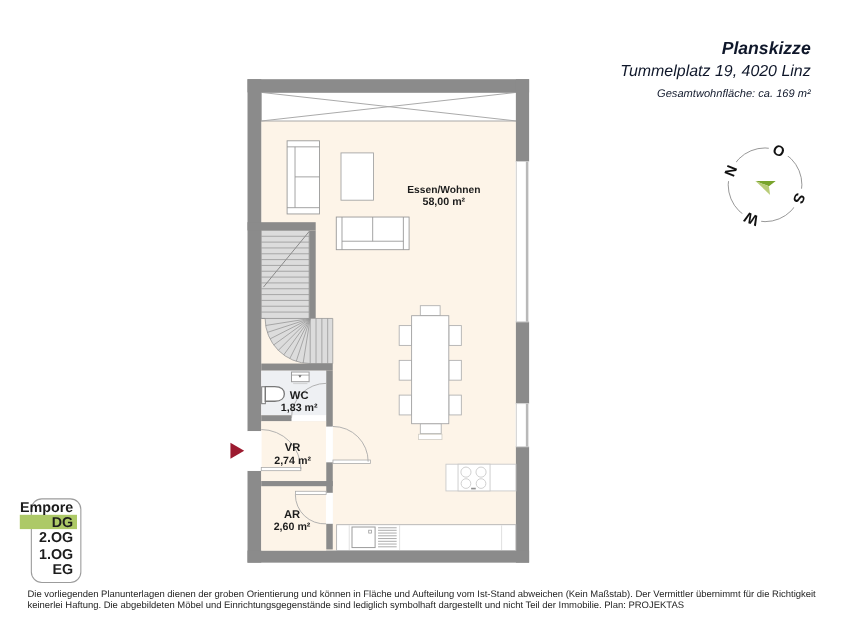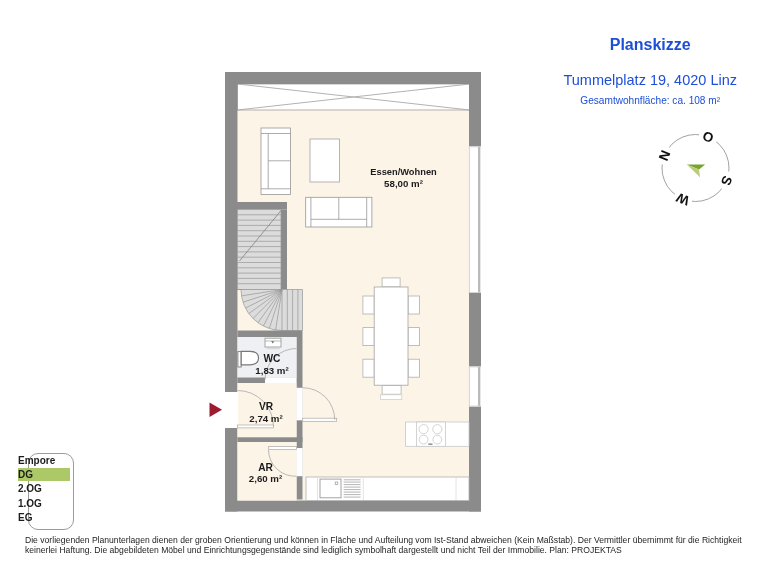--- a/index.html
+++ b/index.html
@@ -1,24 +1,24 @@
 <!DOCTYPE html>
 <html><head>
 <meta charset="utf-8">
 <style>
   html,body{margin:0;padding:0;}
   body{width:768px;height:576px;background:#ffffff;font-family:"Liberation Sans",sans-serif;position:relative;overflow:hidden;}
-  .hdr{position:absolute;right:31px;top:35.8px;text-align:center;color:#1d4ed8;}
+  .hdr{position:absolute;right:31px;top:35.8px;text-align:right;color:#0f172a;font-style:italic;}
   .h1{font-size:16px;font-weight:bold;line-height:17.6px;}
   .h2{font-size:16px;font-weight:bold;line-height:19px;}
-  .h3{font-size:14.5px;font-weight:normal;line-height:18px;margin-top:18px;}
+  .h3{font-size:14.5px;font-weight:normal;line-height:18px;margin-top:3px;}
   .h4{font-size:10.1px;font-weight:normal;line-height:14px;margin-top:5px;}
   .legendbox{position:absolute;left:28px;top:453px;width:44px;height:75px;border:1px solid #9c9c9c;border-radius:10px;background:#fff;}
   .legband{position:absolute;left:18px;top:468px;width:52px;height:12.5px;background:#adc967;}
-  .legtxt{position:absolute;left:18px;top:454px;width:48.5px;font-size:10px;font-weight:bold;color:#1c1c1c;line-height:14.2px;}
+  .legtxt{position:absolute;left:18px;top:454px;width:48.5px;text-align:right;font-size:13px;font-weight:bold;color:#1c1c1c;line-height:14.2px;}
   .disc{position:absolute;left:25px;top:534.7px;width:760px;font-size:8.6px;color:#242424;line-height:10.2px;}
 </style>
 </head>
 <body>
 
 <svg width="768" height="576" viewBox="0 0 768 576" style="position:absolute;left:0;top:0;">
 
   <rect x="237.5" y="108" width="231.5" height="392.5" fill="#fdf4e8"></rect>
 
   <g>
@@ -259,21 +259,21 @@
   </g>
 </svg>
 
 <div class="hdr">
 
   <div class="h1">Planskizze</div>
 
 
   <div class="h3">Tummelplatz 19, 4020 Linz</div>
 
-  <div class="h4">Gesamtwohnfläche: ca. 108 m²</div>
+  <div class="h4">Gesamtwohnfläche: ca. 169 m²</div>
 </div>
 
 <div class="legendbox"></div>
 
 <div class="legband"></div>
 
 <div class="legtxt">Empore<br>DG<br>2.OG<br>1.OG<br>EG</div>
 
 <div class="disc">Die vorliegenden Planunterlagen dienen der groben Orientierung und können in Fläche und Aufteilung vom Ist-Stand abweichen (Kein Maßstab). Der Vermittler übernimmt für die Richtigkeit<br>keinerlei Haftung. Die abgebildeten Möbel und Einrichtungsgegenstände sind lediglich symbolhaft dargestellt und nicht Teil der Immobilie. Plan: PROJEKTAS</div>
 

